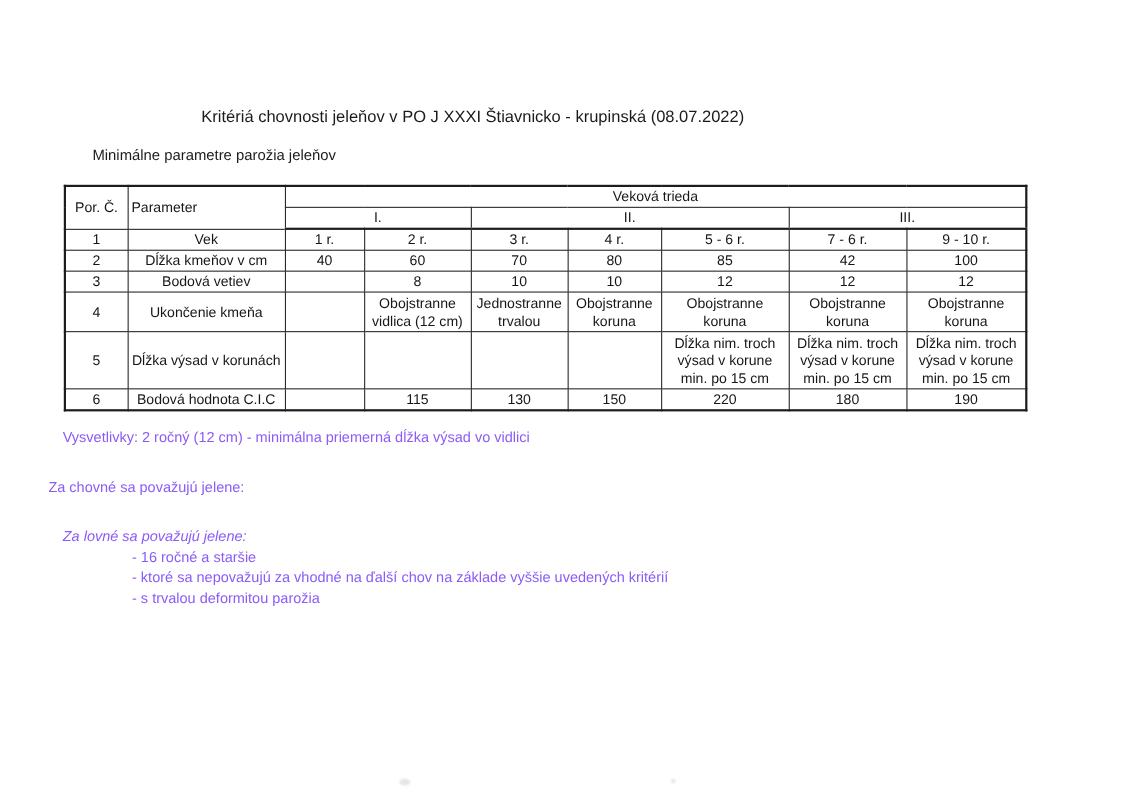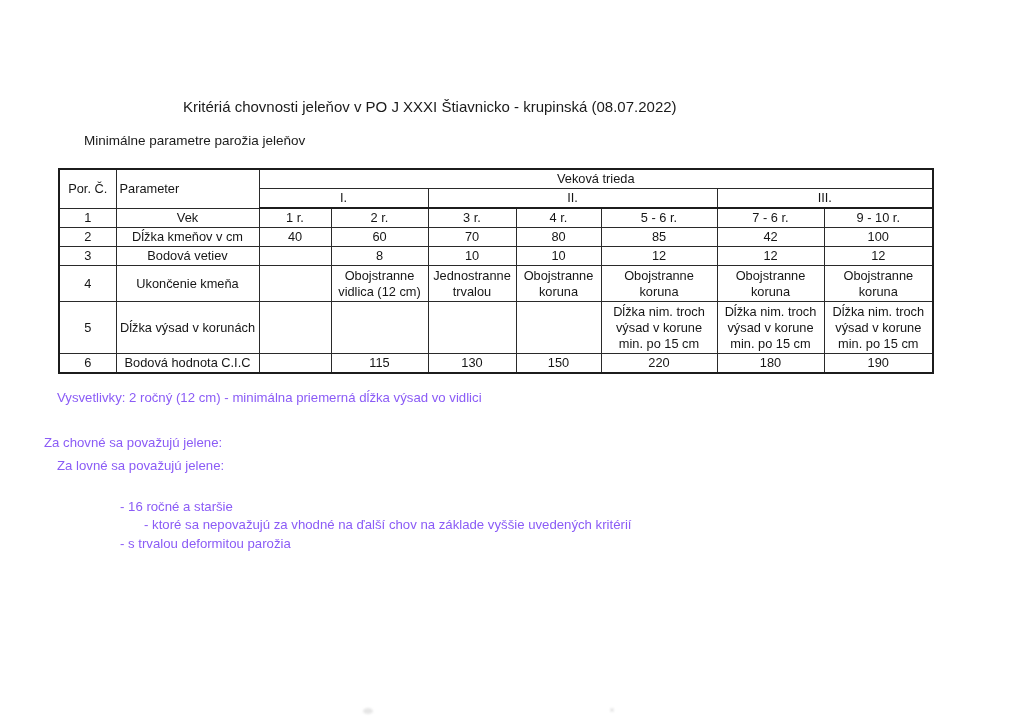--- a/index.html
+++ b/index.html
@@ -175,21 +175,21 @@
       <td>180</td>
       <td>190</td>
     </tr>
   </tbody>
     </table>
 
   <div class="note" style="left:57px; top:390px;">Vysvetlivky: 2 ročný (12 cm) - minimálna priemerná dĺžka výsad vo vidlici</div>
 
   <div class="note" style="left:44px; top:423px;margin-top:12px;">Za chovné sa považujú jelene:</div>
 
-  <div class="note" style="left:57px; top:458px;">Za lovné sa považujú jelene:</div>
+  <div class="note" style="left:57px; top:480px;font-style:italic;">Za lovné sa považujú jelene:</div>
   <div class="note" style="left:120px; top:499px;">- 16 ročné a staršie</div>
-  <div class="note" style="left:120px; top:517px;margin-left:24px;">- ktoré sa nepovažujú za vhodné na ďalší chov na základe vyššie uvedených kritérií</div>
+  <div class="note" style="left:120px; top:517px;">- ktoré sa nepovažujú za vhodné na ďalší chov na základe vyššie uvedených kritérií</div>
   <div class="note" style="left:120px; top:536px;">- s trvalou deformitou parožia</div>
 
   <div class="speck" style="left:363px; top:708px; width:10px; height:6px;"></div>
   <div class="speck" style="left:610px; top:708px; width:4px; height:4px;"></div>
 
 </div>
 
 </body></html>

